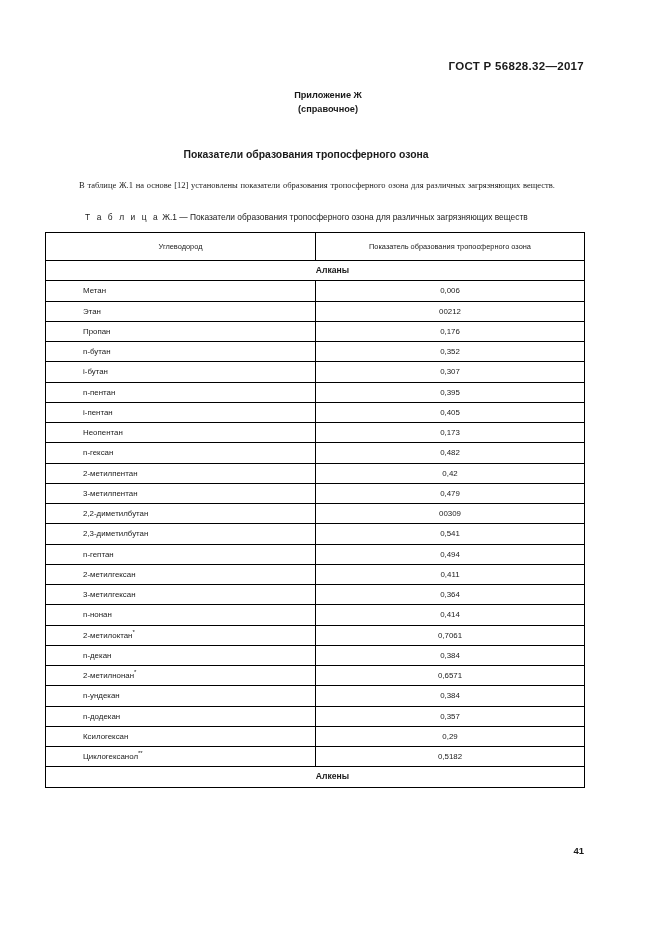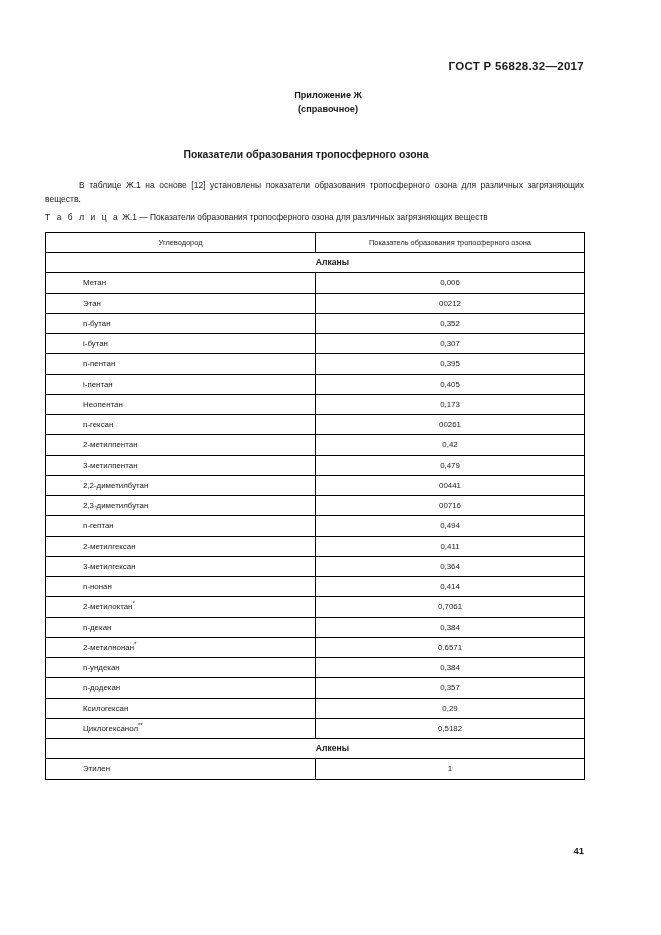--- a/index.html
+++ b/index.html
@@ -54,31 +54,32 @@
   .intro {
     position: absolute;
     top: 178px;
     left: 45px;
     width: 539px;
     font-size: 8.5px;
     line-height: 14px;
     text-align: justify;
     text-indent: 34px;
     word-spacing: 0.6px;
+    font-family: Liberation Serif, serif;
   }
   
   .table-caption {
     position: absolute;
     top: 212px;
     left: 45px;
     width: 560px;
     font-size: 8.4px;
     white-space: nowrap;
   }
-  .table-caption .tbl-word { letter-spacing: 2.1px; }
+  .table-caption .tbl-word { letter-spacing: 2.1px; margin-left: 40px; }
   
   .data-table {
     position: absolute;
     top: 232px;
     left: 45px;
     width: 539px;
     border-collapse: collapse;
     table-layout: fixed;
   }
   .data-table col.c1 { width: 270px; }
@@ -90,21 +91,21 @@
     font-size: 7.9px;
     padding: 0;
     height: 20.25px;
     vertical-align: middle;
     line-height: 11px;
   }
   .data-table thead th {
     text-align: center;
     font-size: 7.4px;
     height: 20px;
-    padding: 0 6px;
+    padding: 8px 6px;
   }
   .data-table tbody tr.group-row td {
     font-size: 8.6px;
     font-weight: bold;
     text-align: center;
     padding-left: 35px;
     border-top-width: 1.6px;
     border-bottom-width: 0.8px;
   }
   .data-table tbody tr.data-row td.name-cell {
@@ -169,20 +170,24 @@
         </tr>
         <tr class="data-row">
           <td class="name-cell"><span>Метан</span></td>
           <td class="value-cell">0,006</td>
         </tr>
         <tr class="data-row">
           <td class="name-cell"><span>Этан</span></td>
           <td class="value-cell">00212</td>
         </tr>
         <tr class="data-row">
+          <td class="name-cell"><span>Пропан</span></td>
+          <td class="value-cell">0,176</td>
+        </tr>
+        <tr class="data-row">
           <td class="name-cell"><span>n-бутан</span></td>
           <td class="value-cell">0,352</td>
         </tr>
         <tr class="data-row">
           <td class="name-cell"><span>i-бутан</span></td>
           <td class="value-cell">0,307</td>
         </tr>
         <tr class="data-row">
           <td class="name-cell"><span>n-пентан</span></td>
           <td class="value-cell">0,395</td>
@@ -190,37 +195,37 @@
         <tr class="data-row">
           <td class="name-cell"><span>i-пентан</span></td>
           <td class="value-cell">0,405</td>
         </tr>
         <tr class="data-row">
           <td class="name-cell"><span>Неопентан</span></td>
           <td class="value-cell">0,173</td>
         </tr>
         <tr class="data-row">
           <td class="name-cell"><span>n-гексан</span></td>
-          <td class="value-cell">00261</td>
+          <td class="value-cell">0,482</td>
         </tr>
         <tr class="data-row">
           <td class="name-cell"><span>2-метилпентан</span></td>
           <td class="value-cell">0,42</td>
         </tr>
         <tr class="data-row">
           <td class="name-cell"><span>3-метилпентан</span></td>
           <td class="value-cell">0,479</td>
         </tr>
         <tr class="data-row">
           <td class="name-cell"><span>2,2-диметилбутан</span></td>
-          <td class="value-cell">00441</td>
+          <td class="value-cell">00309</td>
         </tr>
         <tr class="data-row">
           <td class="name-cell"><span>2,3-диметилбутан</span></td>
-          <td class="value-cell">00716</td>
+          <td class="value-cell">0,541</td>
         </tr>
         <tr class="data-row">
           <td class="name-cell"><span>n-гептан</span></td>
           <td class="value-cell">0,494</td>
         </tr>
         <tr class="data-row">
           <td class="name-cell"><span>2-метилгексан</span></td>
           <td class="value-cell">0,411</td>
         </tr>
         <tr class="data-row">
@@ -255,22 +260,18 @@
           <td class="name-cell"><span>Ксилогексан</span></td>
           <td class="value-cell">0,29</td>
         </tr>
         <tr class="data-row">
           <td class="name-cell"><span>Циклогексанол</span><sup>**</sup></td>
           <td class="value-cell">0,5182</td>
         </tr>
         <tr class="group-row">
           <td colspan="2">Алкены</td>
         </tr>
-        <tr class="data-row">
-          <td class="name-cell"><span>Этилен</span></td>
-          <td class="value-cell">1</td>
-        </tr>
       </tbody>
   </table>
 
   <div class="page-number">41</div>
 
 </div>
 
 </body></html>

